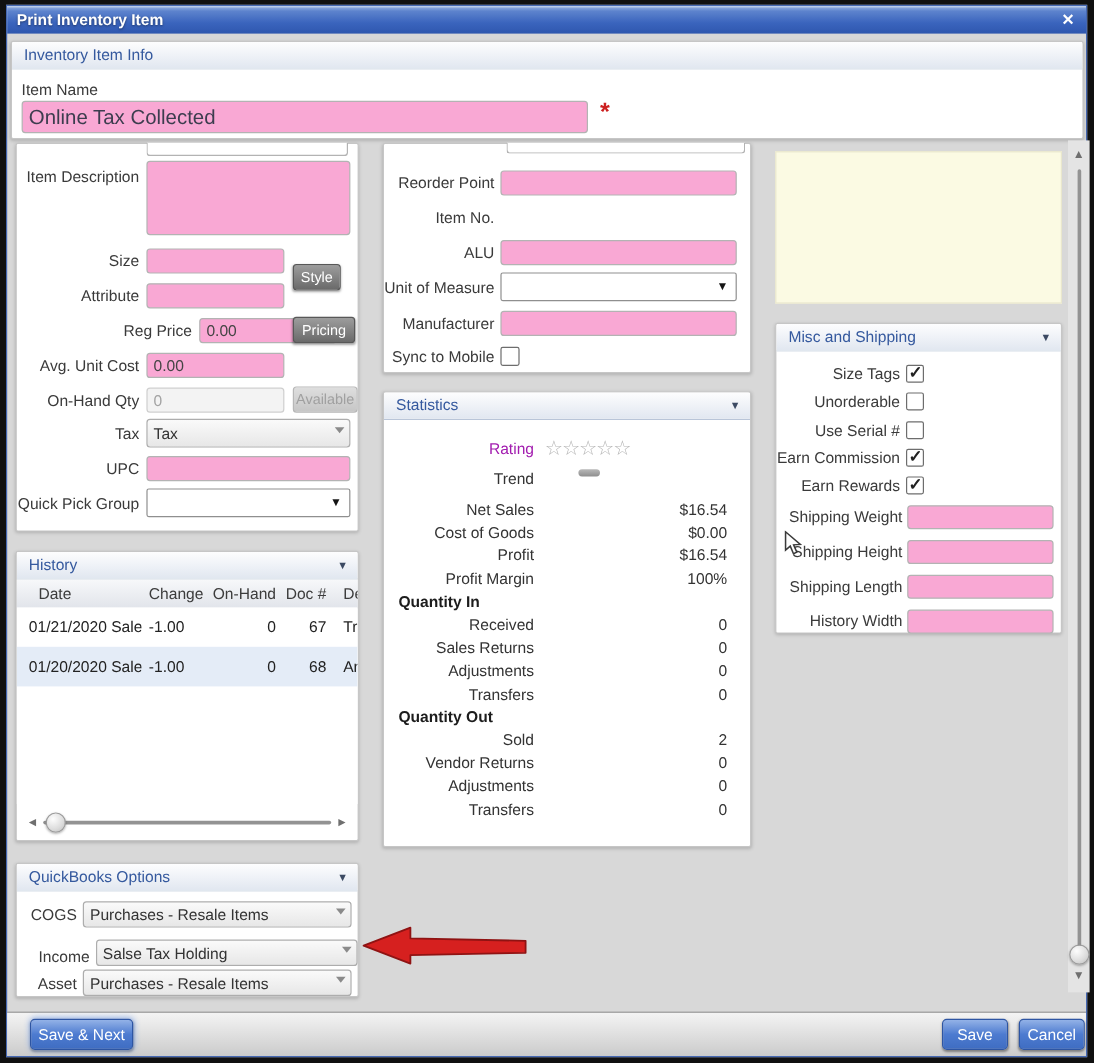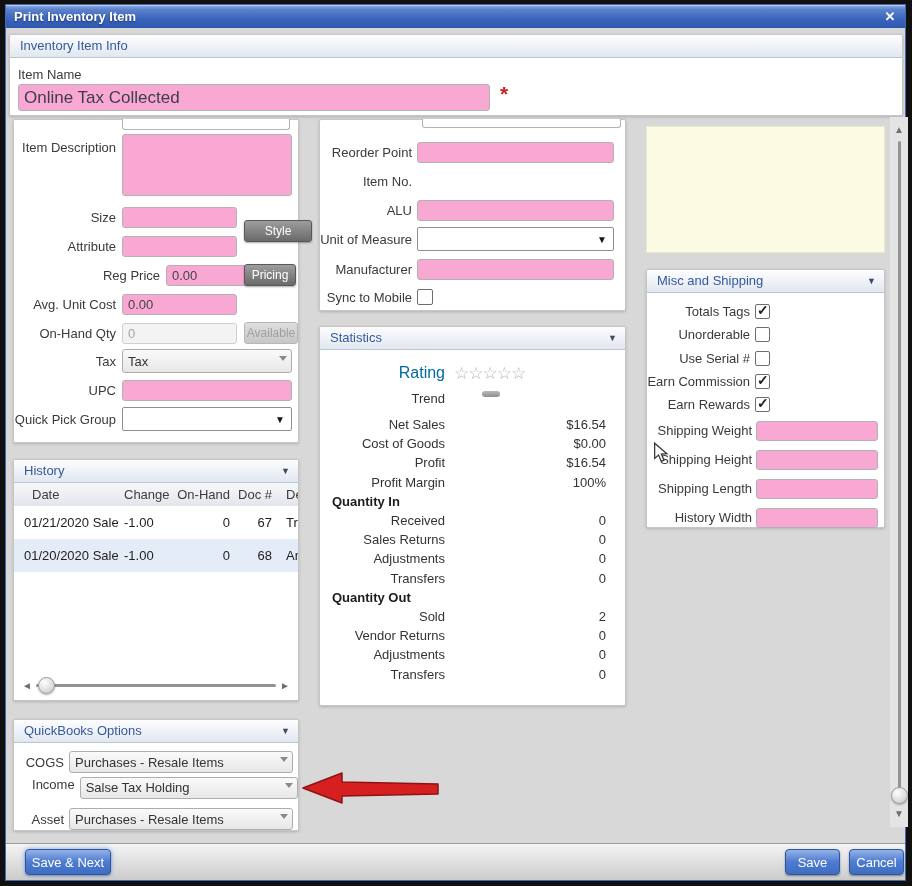--- a/index.html
+++ b/index.html
@@ -86,21 +86,21 @@
   <div class="panel" style="left:7px;top:114px;width:286px;height:324px;">
     <div style="position:absolute;left:108px;top:-1px;width:166px;height:10px;background:#fff;border:1px solid #b3b3b3;border-top:none;border-radius:0 0 3px 3px;"></div>
     <div class="lrow" style="top:14px;align-items:flex-start;">
       <span class="flabel lw" style="padding-top:6px;">Item Description</span>
       <textarea class="txt" style="width: 170px; height: 62px;"></textarea>
     </div>
     <div class="lrow" style="top:86px;">
       <span class="flabel lw">Size</span>
       <input class="txt" style="width: 115px; height: 21px;">
     </div>
-    <div class="gbtn" style="left:230px;top:100px;width:68px;height:22px;">Style</div>
+    <div class="gbtn" style="left:230px;top:100px;width:40px;height:22px;">Style</div>
     <div class="lrow" style="top:115px;">
       <span class="flabel lw">Attribute</span>
       <input class="txt" style="width: 115px; height: 21px;">
     </div>
     <div class="lrow" style="top:144px;padding-left:44px;">
       <span class="flabel lw">Reg Price</span>
       <input class="txt" style="width: 115px; height: 21px;" value="0.00">
     </div>
     <div class="gbtn" style="left:230px;top:144px;width:52px;height:22px;">Pricing</div>
     <div class="lrow" style="top:173px;">
@@ -159,21 +159,21 @@
       <span class="cb" style="width:16px;height:16px;"></span>
     </div>
   </div>
 
   <div class="panel" style="left:313px;top:321px;width:307px;height:380px;">
     <div class="sechead">
       <span>Statistics</span>
       <span class="collapse">▼</span>
     </div>
     <div style="display:flex;align-items:center;height:24px;margin-top:11px;">
-      <span class="slabel" style="font-size:16px;color:#0369a1;">Rating</span>
+      <span class="slabel" style="font-size:13px;color:#a21caf;">Rating</span>
       <span class="stars" style="margin-left:9px;"><span>☆</span><span>☆</span><span>☆</span><span>☆</span><span>☆</span></span>
     </div>
     <div style="display:flex;height:14px;margin-top:6px;">
       <span class="slabel" style="font-size:13px;color:#333;">Trend</span>
       <span class="trend-dash" style="margin-left:37px;"></span>
     </div>
     <div style="margin-top:10px;">
       <div class="srow">
             <span class="slabel">Net Sales</span>
             <span class="sval">$16.54</span>
@@ -229,21 +229,21 @@
 
   <textarea class="note" style="left: 640px; top: 121px; width: 239px; height: 127px;"></textarea>
 
   <div class="panel" style="left:640px;top:264px;width:239px;height:259px;">
     <div class="sechead">
       <span>Misc and Shipping</span>
       <span class="collapse">▼</span>
     </div>
     <div style="margin-top:7px;">
       <div class="cbrow">
-            <span class="cblabel">Totals Tags</span>
+            <span class="cblabel">Size Tags</span>
             <span class="cb checked"></span>
           </div>
       <div class="cbrow">
             <span class="cblabel">Unorderable</span>
             <span class="cb"></span>
           </div>
       <div class="cbrow">
             <span class="cblabel">Use Serial #</span>
             <span class="cb"></span>
           </div>
@@ -316,21 +316,21 @@
       <span class="collapse">▼</span>
     </div>
     <div style="margin-top:5px;">
       <div class="qbrow" style="display:flex;height:28.5px;align-items:center;">
         <span class="flabel" style="width:50px;">COGS</span>
         <div class="combo" style="margin-left:5px;width:224px;height:22px;">
           <span>Purchases - Resale Items</span>
               <span class="chev"></span>
         </div>
       </div>
-      <div class="qbrow" style="display:flex;height:28.5px;align-items:flex-start;padding-left:12px;">
+      <div class="qbrow" style="display:flex;height:28.5px;align-items:flex-end;padding-left:12px;">
         <span class="flabel" style="width:50px;">Income</span>
         <div class="combo" style="margin-left:5px;width:224px;height:22px;">
           <span>Salse Tax Holding</span>
               <span class="chev"></span>
         </div>
       </div>
       <div class="qbrow" style="display:flex;height:28.5px;align-items:center;">
         <span class="flabel" style="width:50px;">Asset</span>
         <div class="combo" style="margin-left:5px;width:224px;height:22px;">
           <span>Purchases - Resale Items</span>

